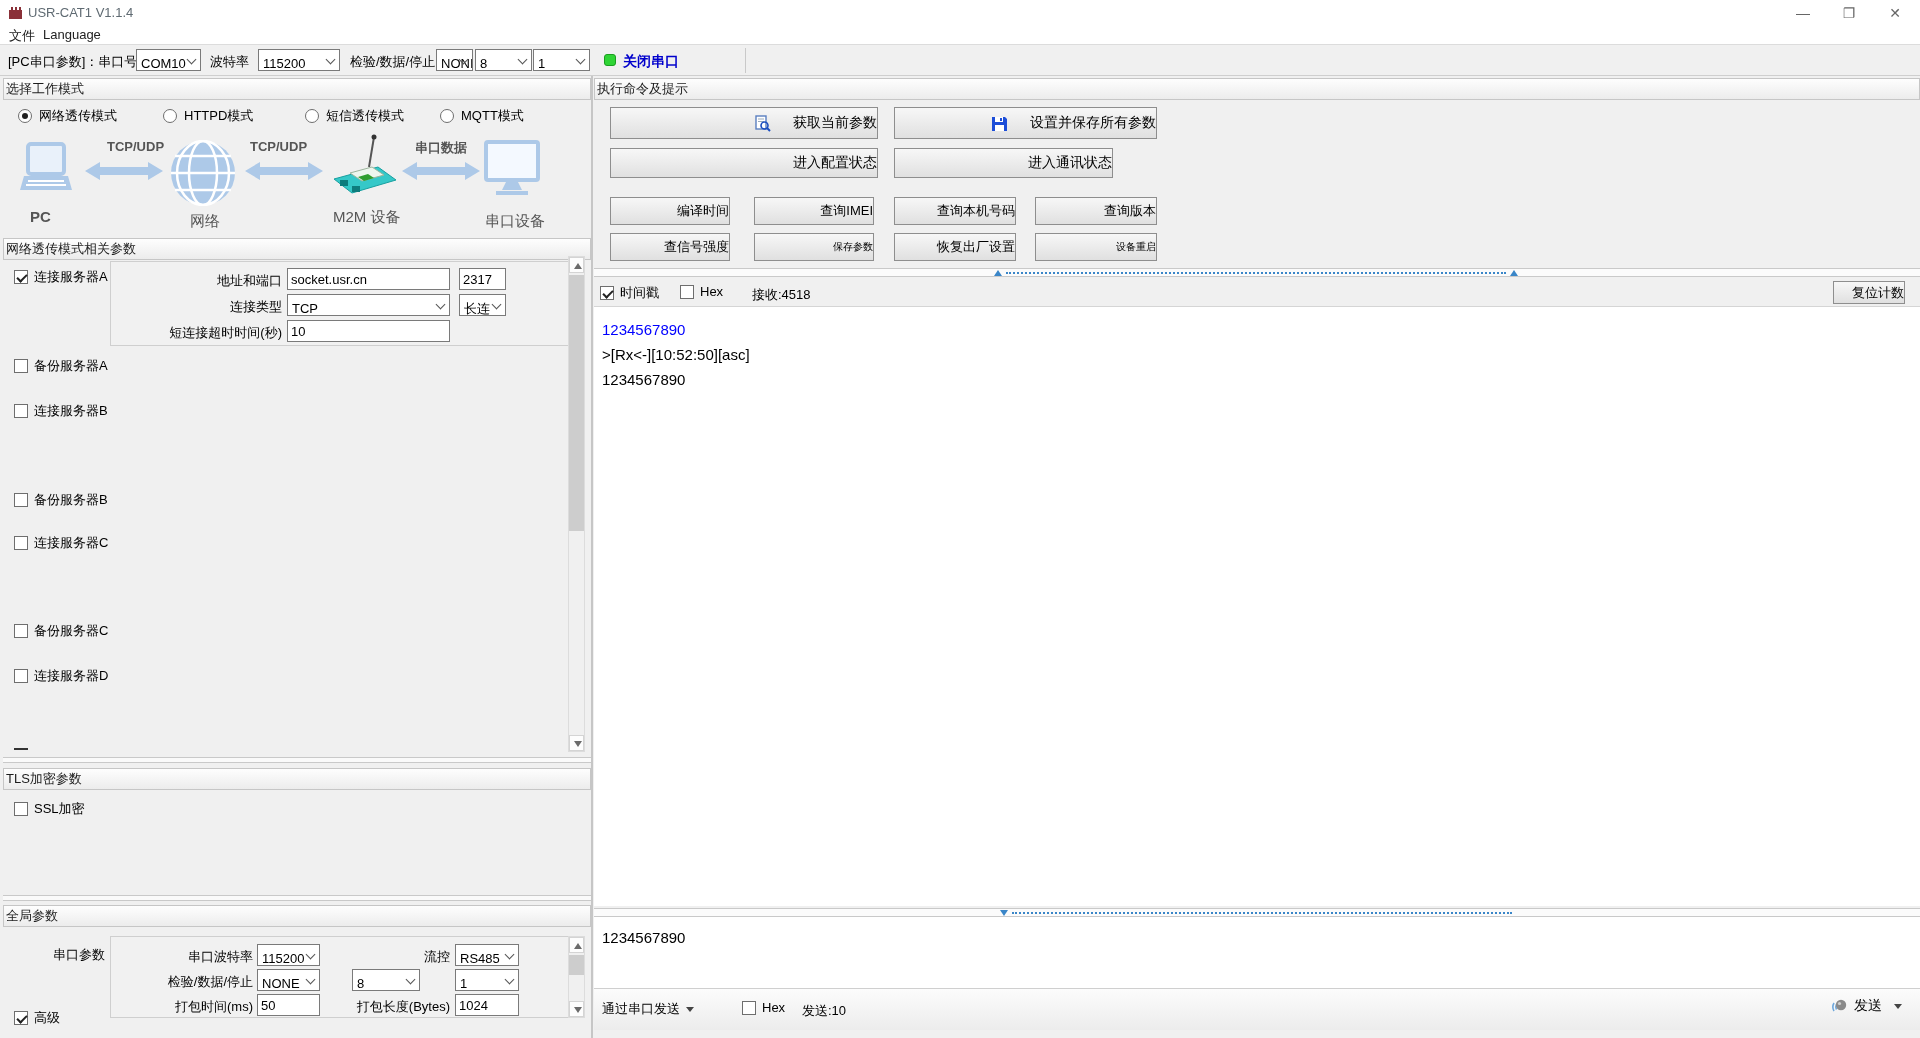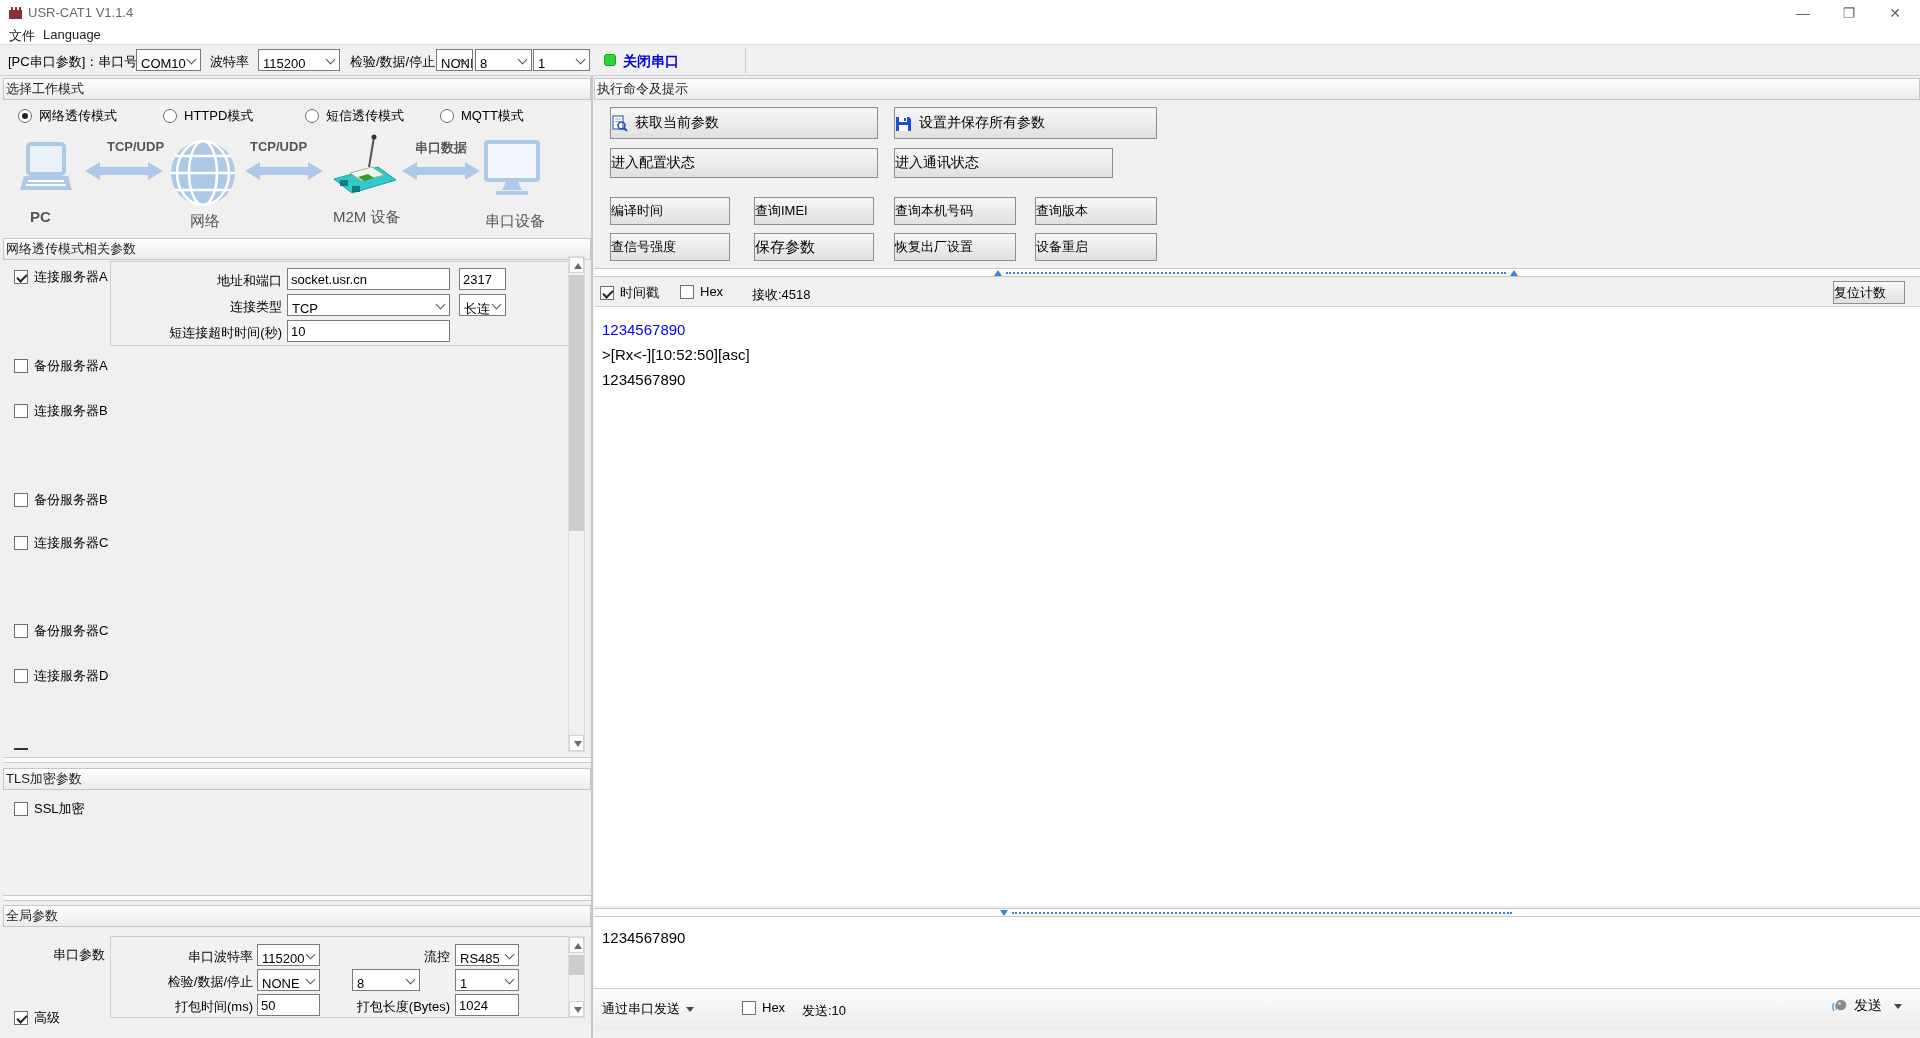--- a/index.html
+++ b/index.html
@@ -13,21 +13,21 @@
   .winbtn { position:absolute; top:0; width:46px; height:26px; display:flex; align-items:center; justify-content:center; color:#666; font-size:14px; background:#fff; }
   #menubar { position:absolute; left:0; top:24px; width:1920px; height:21px; background:#fff; border-bottom:1px solid #dcdcdc; }
   .menu-item { position:absolute; top:3px; font-size:13px; color:#222; }
   #toolbar { position:absolute; left:0; top:45px; width:1920px; height:31px; background:#f0f0f0; border-bottom:1px solid #cfcfcf; }
   .tb-label { position:absolute; top:8px; font-size:13px; }
 
   
   .sel { position:absolute; background:#fff; border:1px solid #7a7a7a; height:22px; line-height:20px; font-size:13px; padding:4px 18px 0 4px; overflow:hidden; white-space:nowrap; }
   .sel .chev { position:absolute; right:5px; top:6px; width:7px; height:7px; border-right:1.5px solid #555; border-bottom:1.5px solid #555; transform:rotate(45deg); }
   .inp { position:absolute; border:1px solid #7a7a7a; height:22px; font-size:13px; padding:0 3px; font-family:"Liberation Sans","DejaVu Sans",sans-serif; background:#fff; }
-  .btn { position:absolute; display:flex; align-items:center; justify-content:flex-start; gap:7px;
+  .btn { position:absolute; display:flex; align-items:center; justify-content:flex-end; gap:22px;
     background:linear-gradient(#f7f7f7,#e0e0e0); border:1px solid #8e8e8e; font-size:14px; cursor:default; }
   .cb { position:absolute; display:flex; align-items:center; gap:6px; font-size:13px; }
   .cb .box { width:14px; height:14px; border:1px solid #6e6e6e; background:#fff; position:relative; flex:none; }
   .cb.checked .box::after { content:""; position:absolute; left:2px; top:3px; width:8px; height:4px;
     border-left:2px solid #222; border-bottom:2px solid #222; transform:rotate(-45deg); }
   .radio { position:absolute; display:flex; align-items:center; gap:7px; font-size:13px; }
   .radio .dot { width:14px; height:14px; border:1px solid #6e6e6e; border-radius:50%; background:#fff; position:relative; flex:none; }
   .radio.selected .dot::after { content:""; position:absolute; left:3px; top:3px; width:6px; height:6px; border-radius:50%; background:#222; }
 
   .hdr { position:absolute; height:22px; line-height:20px; padding-left:2px; font-size:13px; color:#1c1c1c;
@@ -312,27 +312,27 @@
 <div class="btn" style="left:894px;top:197px;width:122px;height:28px;font-size:13px">
     <span>查询本机号码</span>
   </div>
 <div class="btn" style="left:1035px;top:197px;width:122px;height:28px;font-size:13px">
     <span>查询版本</span>
   </div>
 
 <div class="btn" style="left:610px;top:233px;width:120px;height:28px;font-size:13px">
     <span>查信号强度</span>
   </div>
-<div class="btn" style="left:754px;top:233px;width:120px;height:28px;font-size:15px">
+<div class="btn" style="left:754px;top:233px;width:120px;height:28px;font-size:10px">
     <span>保存参数</span>
   </div>
 <div class="btn" style="left:894px;top:233px;width:122px;height:28px;font-size:13px">
     <span>恢复出厂设置</span>
   </div>
-<div class="btn" style="left:1035px;top:233px;width:122px;height:28px;font-size:13px">
+<div class="btn" style="left:1035px;top:233px;width:122px;height:28px;font-size:10px">
     <span>设备重启</span>
   </div>
 
 <div class="splitbar" style="left:594px;top:268px;width:1326px">
   <div class="tri-up" style="left:400px"></div>
   <div class="split-dots" style="left:412px;width:500px"></div>
   <div class="tri-up" style="left:916px"></div>
 </div>
 
 <div class="cb checked" style="left:600px;top:284px">

